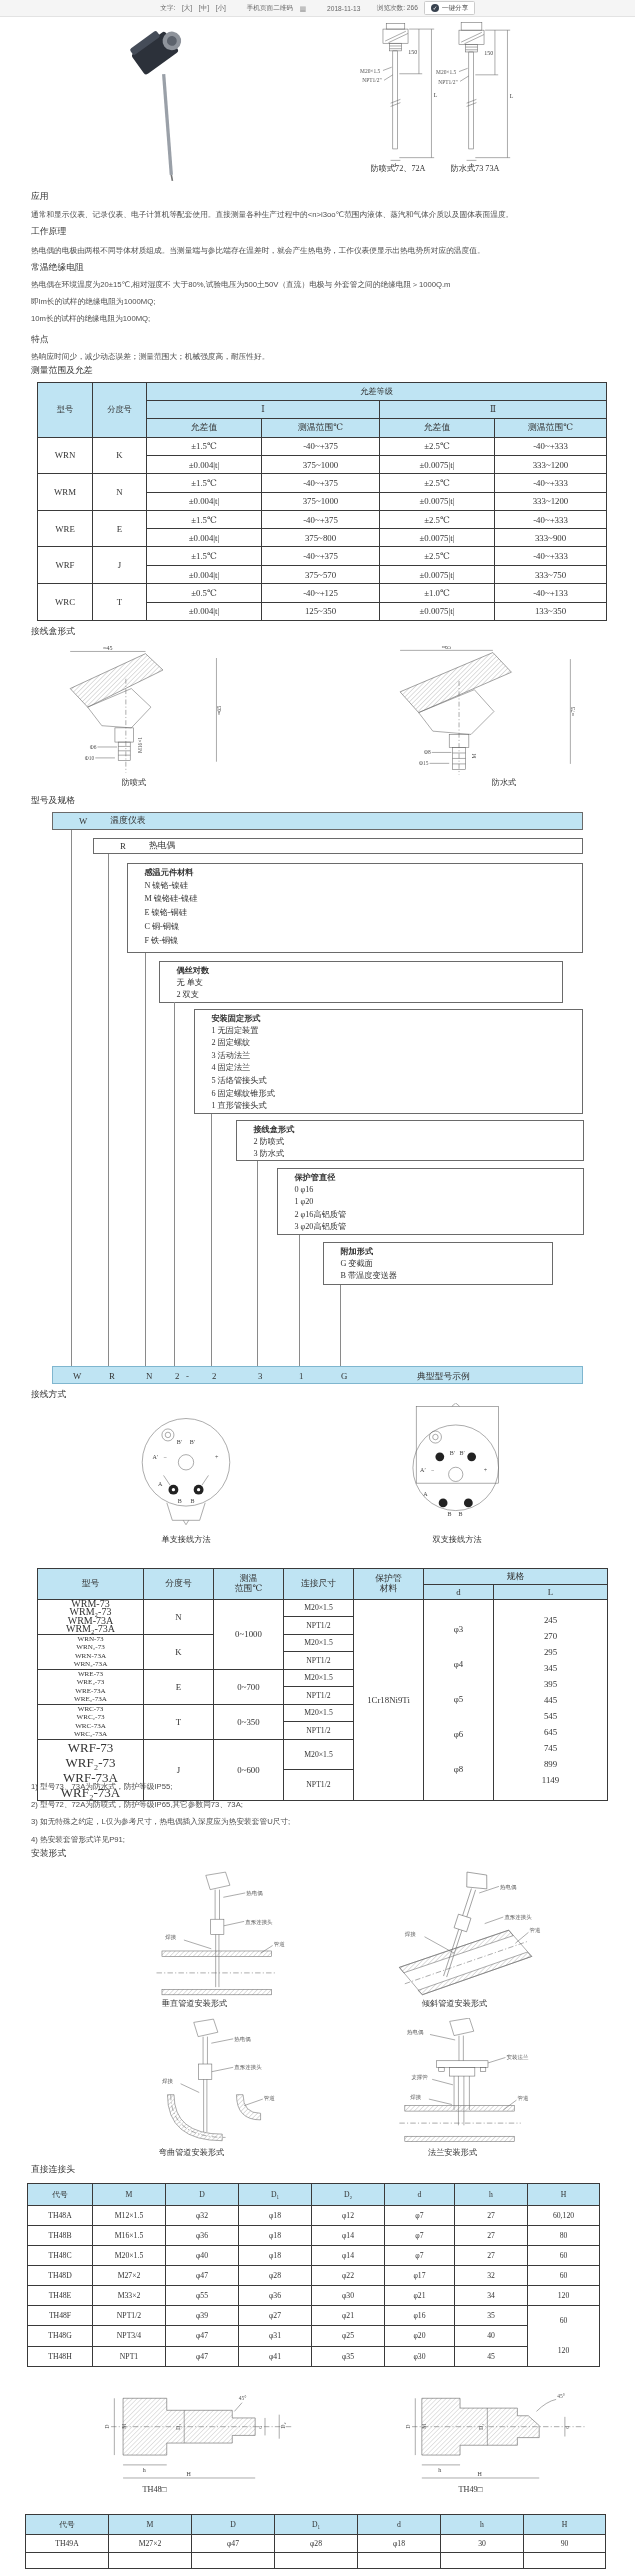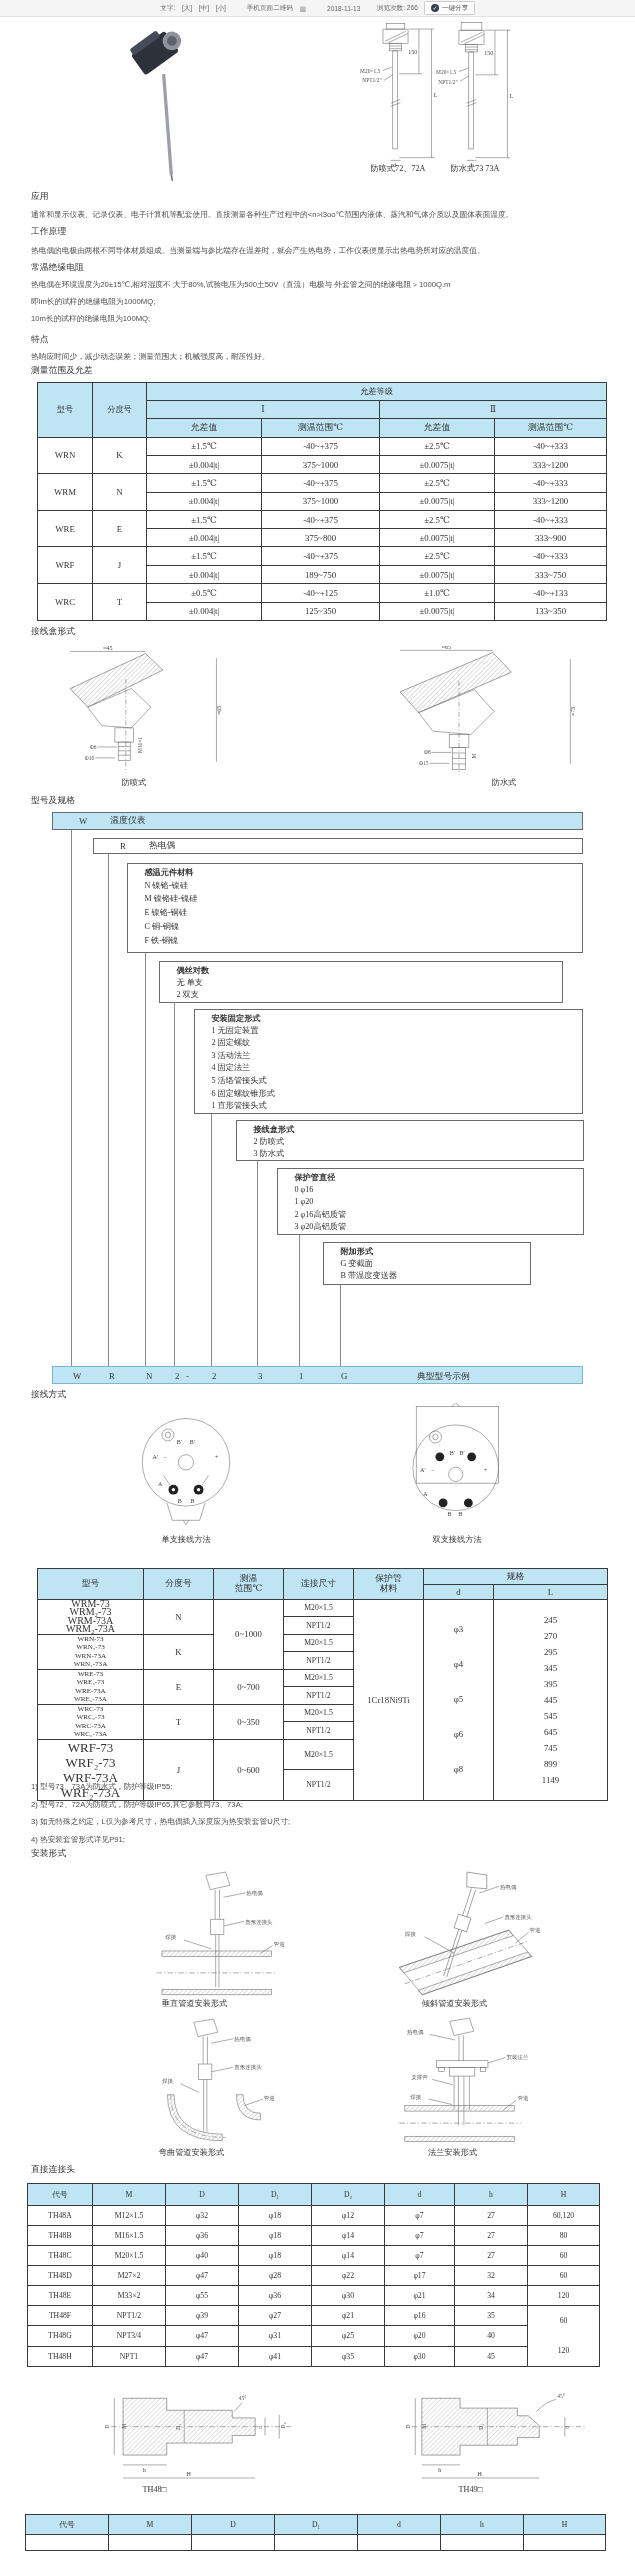--- a/index.html
+++ b/index.html
@@ -208,21 +208,21 @@
   <tr class="gt" style="height:18.6px">
     <td rowspan="2">WRF</td>
     <td rowspan="2">J</td>
     <td>±1.5℃</td>
         <td>-40~+375</td>
     <td>±2.5℃</td>
         <td>-40~+333</td>
   </tr>
   <tr style="height:18px">
     <td>±0.004|t|</td>
-        <td>189~750</td>
+        <td>375~570</td>
     <td>±0.0075|t|</td>
         <td>333~750</td>
   </tr>
   <tr class="gt" style="height:18.6px">
     <td rowspan="2">WRC</td>
     <td rowspan="2">T</td>
     <td>±0.5℃</td>
         <td>-40~+125</td>
     <td>±1.0℃</td>
         <td>-40~+133</td>
@@ -328,21 +328,21 @@
   <div class="it">2 防喷式</div>
   <div class="it">3 防水式</div>
 </div>
 <div class="fbox" style="left:277px;top:1168px;width:307px;height:67px">
   <div class="bt">保护管直径</div>
   <div class="it">0 φ16</div>
   <div class="it">1 φ20</div>
   <div class="it">2 φ16高铝质管</div>
   <div class="it">3 φ20高铝质管</div>
 </div>
-<div class="fbox" style="left:323px;top:1242px;width:208px;height:43px">
+<div class="fbox" style="left:323px;top:1242px;width:230px;height:43px">
   <div class="bt">附加形式</div>
   <div class="it">G 变截面</div>
   <div class="it">B 带温度变送器</div>
 </div>
 
 <div class="vl" style="left:71px;top:830px;height:536px"></div>
 <div class="vl" style="left:108px;top:854px;height:512px"></div>
 <div class="vl" style="left:145px;top:953px;height:413px"></div>
 <div class="vl" style="left:174px;top:1002px;height:364px"></div>
 <div class="vl" style="left:211px;top:1114px;height:252px"></div>
@@ -806,20 +806,29 @@
   <tbody>
       <tr style="height:20px">
     <td class="bl">代号</td>
         <td class="bl">M</td>
     <td class="bl">D</td>
         <td class="bl">D₁</td>
     <td class="bl">d</td>
         <td class="bl">h</td>
     <td class="bl">H</td>
   </tr>
+  <tr style="height:18px">
+    <td>TH49A</td>
+        <td>M27×2</td>
+        <td>φ47</td>
+        <td>φ28</td>
+        <td>φ18</td>
+        <td>30</td>
+        <td>90</td>
+  </tr>
   <tr style="height:16.4px">
     <td></td>
         <td></td>
         <td></td>
         <td></td>
         <td></td>
         <td></td>
         <td></td>
   </tr>
 </tbody>

